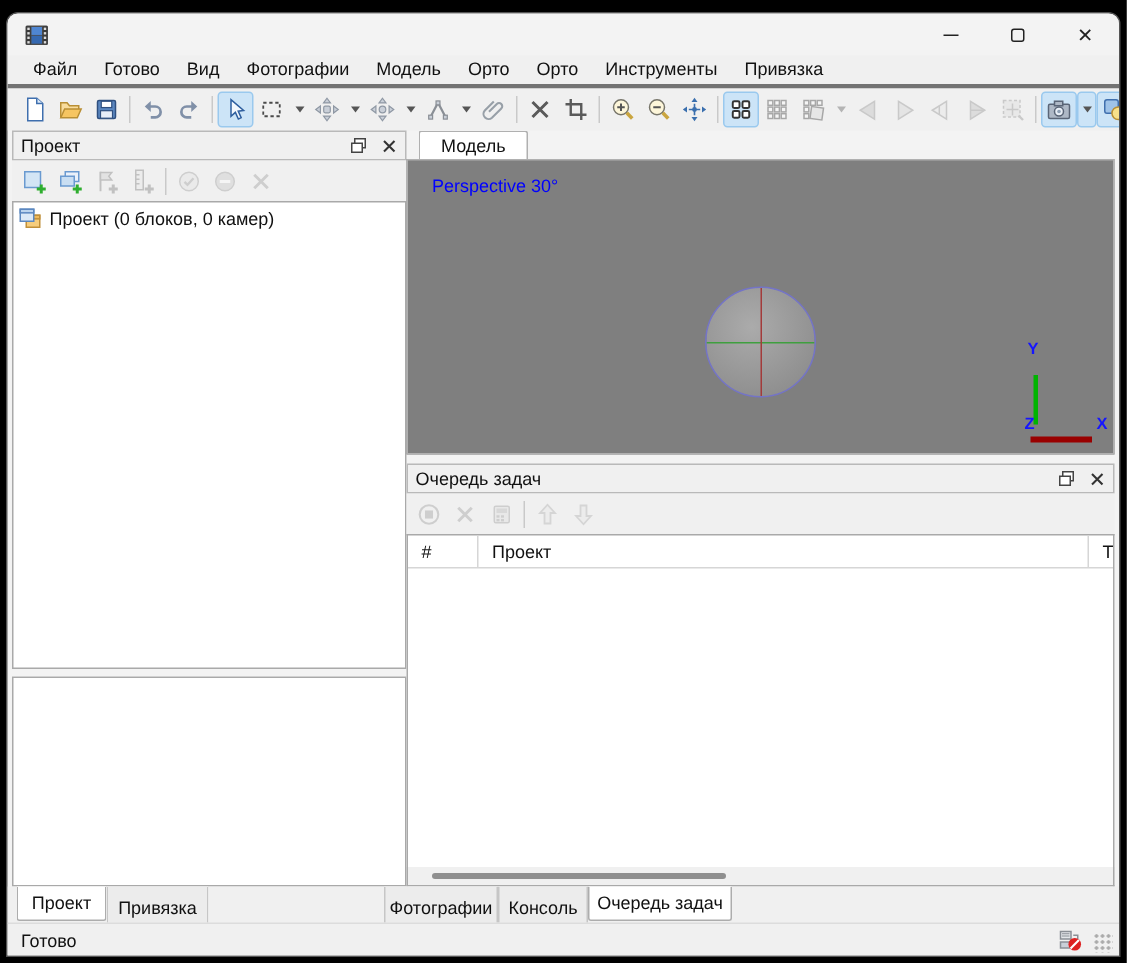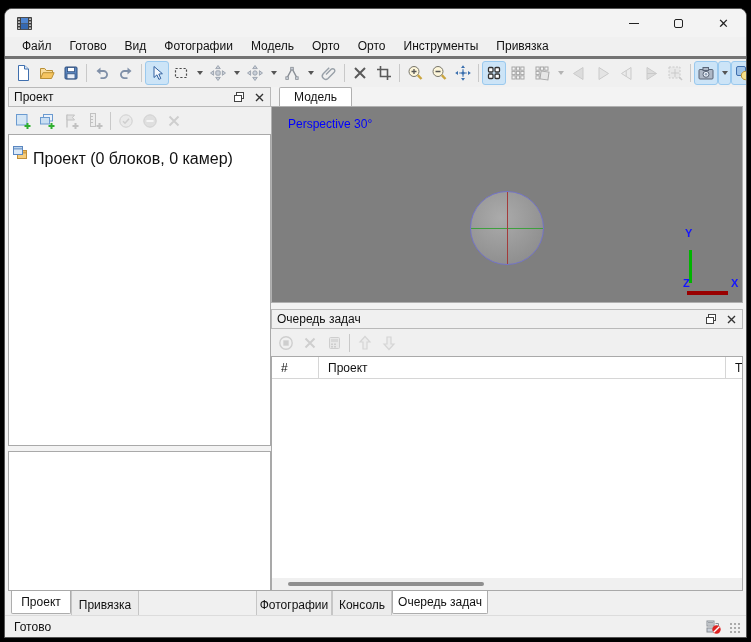--- a/index.html
+++ b/index.html
@@ -49,21 +49,21 @@
   .dock-header { height:20px; background:#f0f0f0; border:1px solid #b9b9b9;
                  display:flex; align-items:center; font-size:12px; color:#111;
                  padding-left:5px; }
   .dock-header .dock-btns { margin-left:auto; display:flex; align-items:center; gap:4px; padding-right:3px;}
   .dock-btn { width:16px; height:16px; display:flex; align-items:center; justify-content:center; }
   .panel-toolbar { height:27px; display:flex; align-items:center; background:#f0f0f0; padding-left:3px; }
   .pbtn { width:24px; height:24px; display:flex; align-items:center; justify-content:center; flex:0 0 auto;}
   .white-box { background:#fff; border:1px solid #a9a9a9; }
   .tree-box { height:312px; }
   .tree-item { display:flex; align-items:center; gap:4px; padding:3px 2px 0 3px; }
-  .tree-label { font-size:16px; color:#111;margin-top:12px; }
+  .tree-label { font-size:12px; color:#111; }
   .left-splitter { height:5px; }
   .photos-box { flex:1; margin-top:0; }
 
   .right-dock { position:absolute; left:266px; top:78px; right:3px; bottom:46px;
                 display:flex; flex-direction:column; }
   .view-tabrow { height:19px; display:flex; padding-left:8px; }
   .view-tab { font-size:12px; color:#111; background:#fff; border:1px solid #b0b0b0; border-bottom:none;
               padding:2px 14px 0 14px; border-radius:2px 2px 0 0;}
   .viewport { height:197px; background:#7f7f7f; border:1px solid #b0b0b0; position:relative; overflow:hidden; }
   .overlay-label { position:absolute; left:16px; top:10px; font-size:12px; color:#0000ff; }

